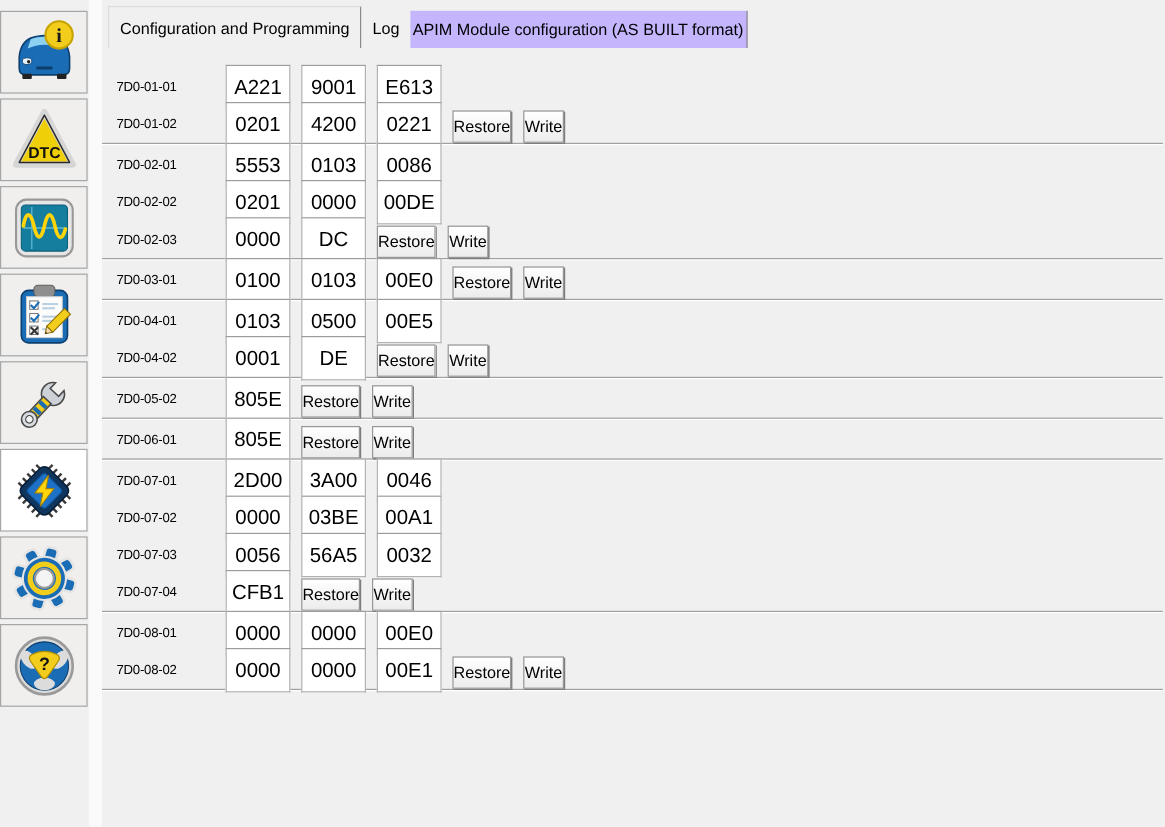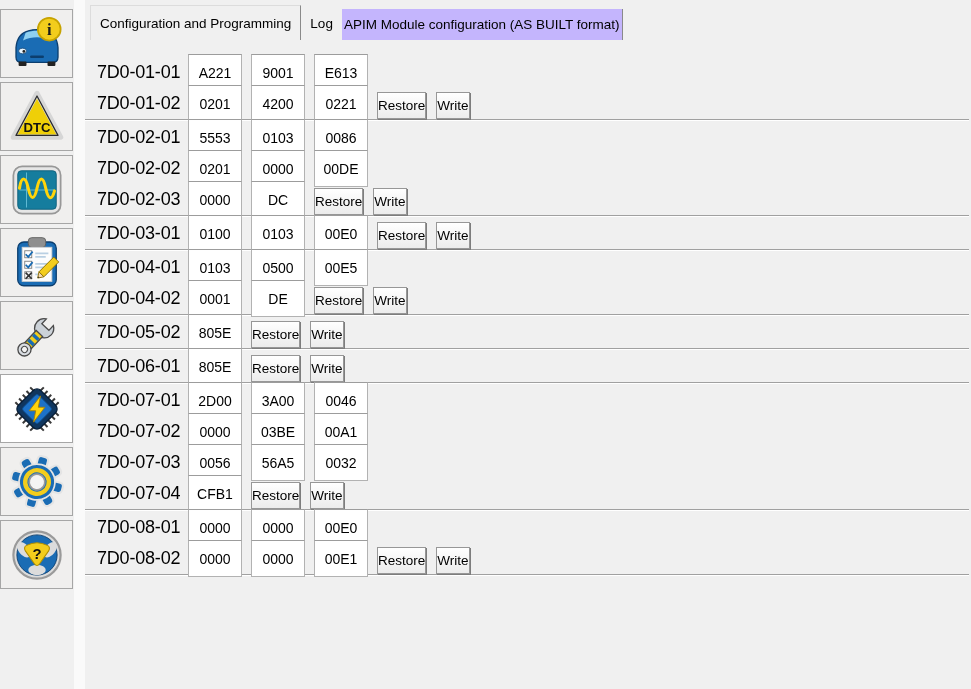--- a/index.html
+++ b/index.html
@@ -38,26 +38,26 @@
   
   .content { position:absolute; left:85px; top:57px; width:884px; }
   .group {
     border-bottom:1px solid #a0a0a0;
     box-shadow:0 1px 0 #ffffff;
     margin-bottom:2px;
   }
   .row { height:31px; display:flex; align-items:center; }
   .row-label {
     box-sizing:border-box; width:103px; padding-left:12px;
-    font-size:18px; letter-spacing:-0.2px;
+    font-size:11px; letter-spacing:-0.2px;
   }
   .cell {
     box-sizing:border-box; width:54px; height:37px; margin-right:9px;
     background:#ffffff; border:1px solid #b2b2b2; border-top-color:#9c9c9c;
-    text-align:center; font-size:14px; font-family:"Liberation Sans", sans-serif;
+    text-align:center; font-size:17px; font-family:"Liberation Sans", sans-serif;
     padding:0; outline:none; color:#000;
   }
   .btn {
     box-sizing:border-box; height:27px; margin:3px 10px 0 0; padding:0 0;
     background:linear-gradient(#ffffff,#ececec);
     border:1px solid #979797;
     box-shadow:1px 1px 0 #7d7d7d;
     font-size:13.5px; font-family:"Liberation Sans", sans-serif; color:#000; cursor:pointer;
   }
 </style>

